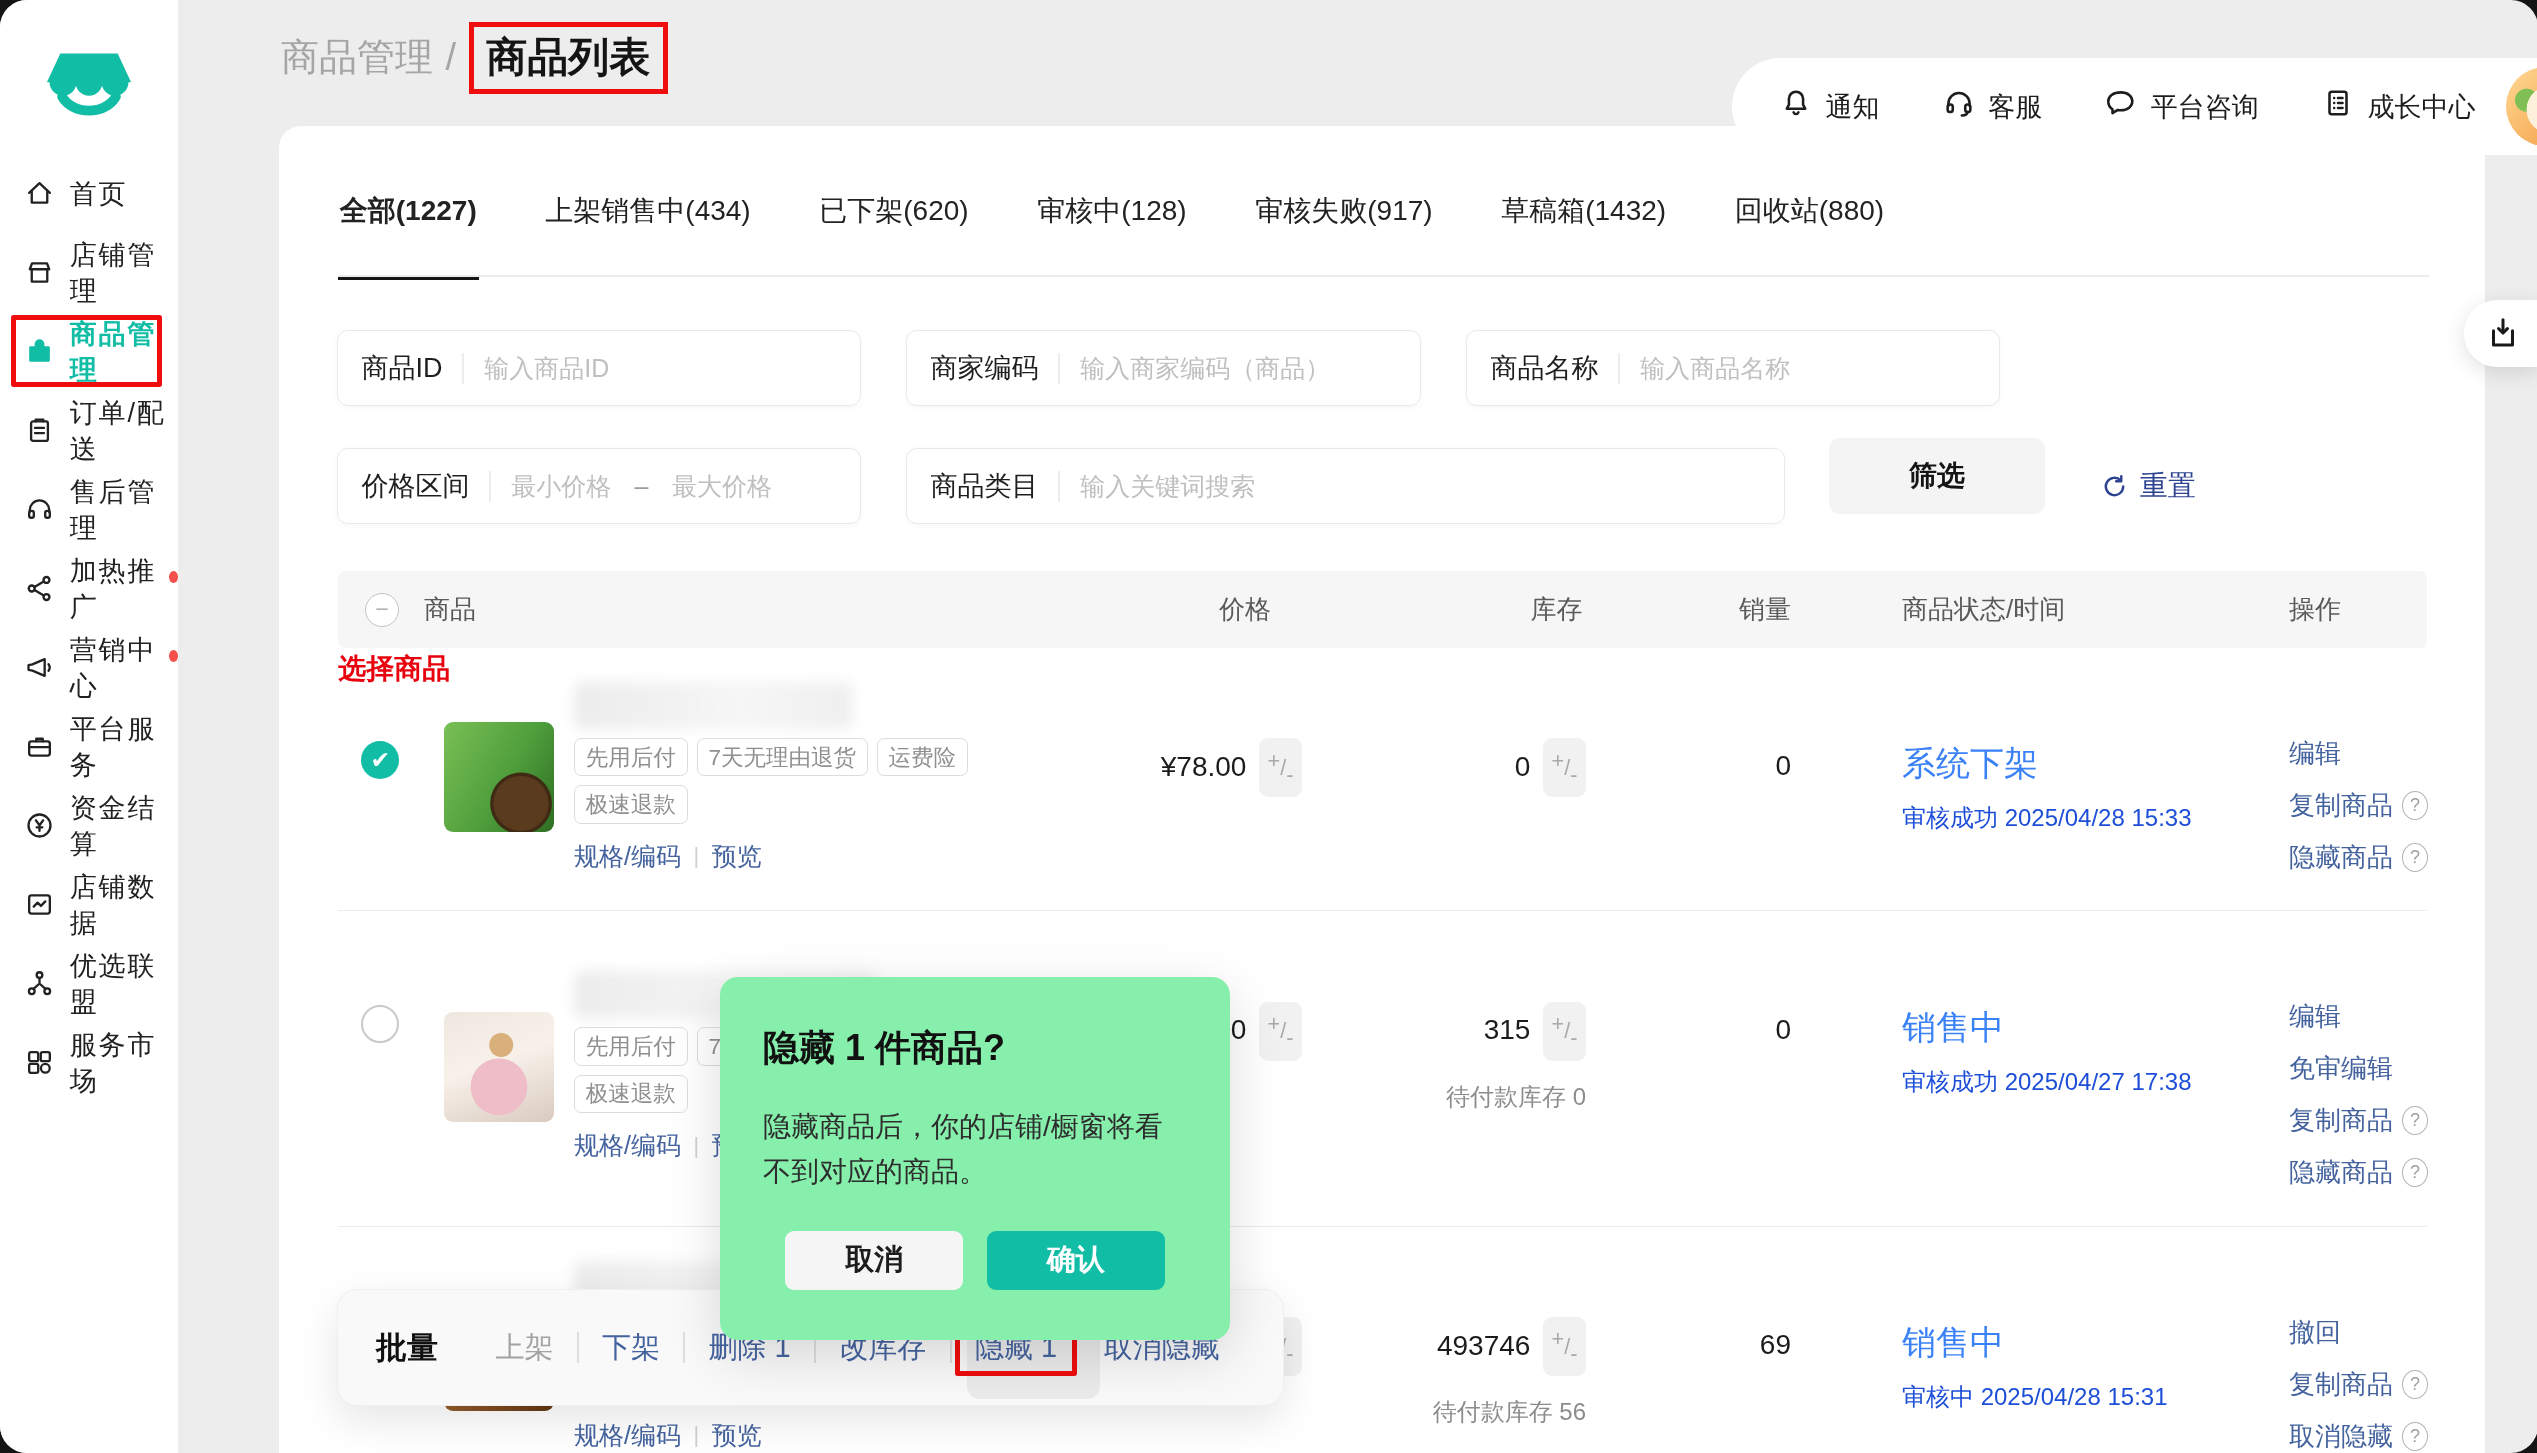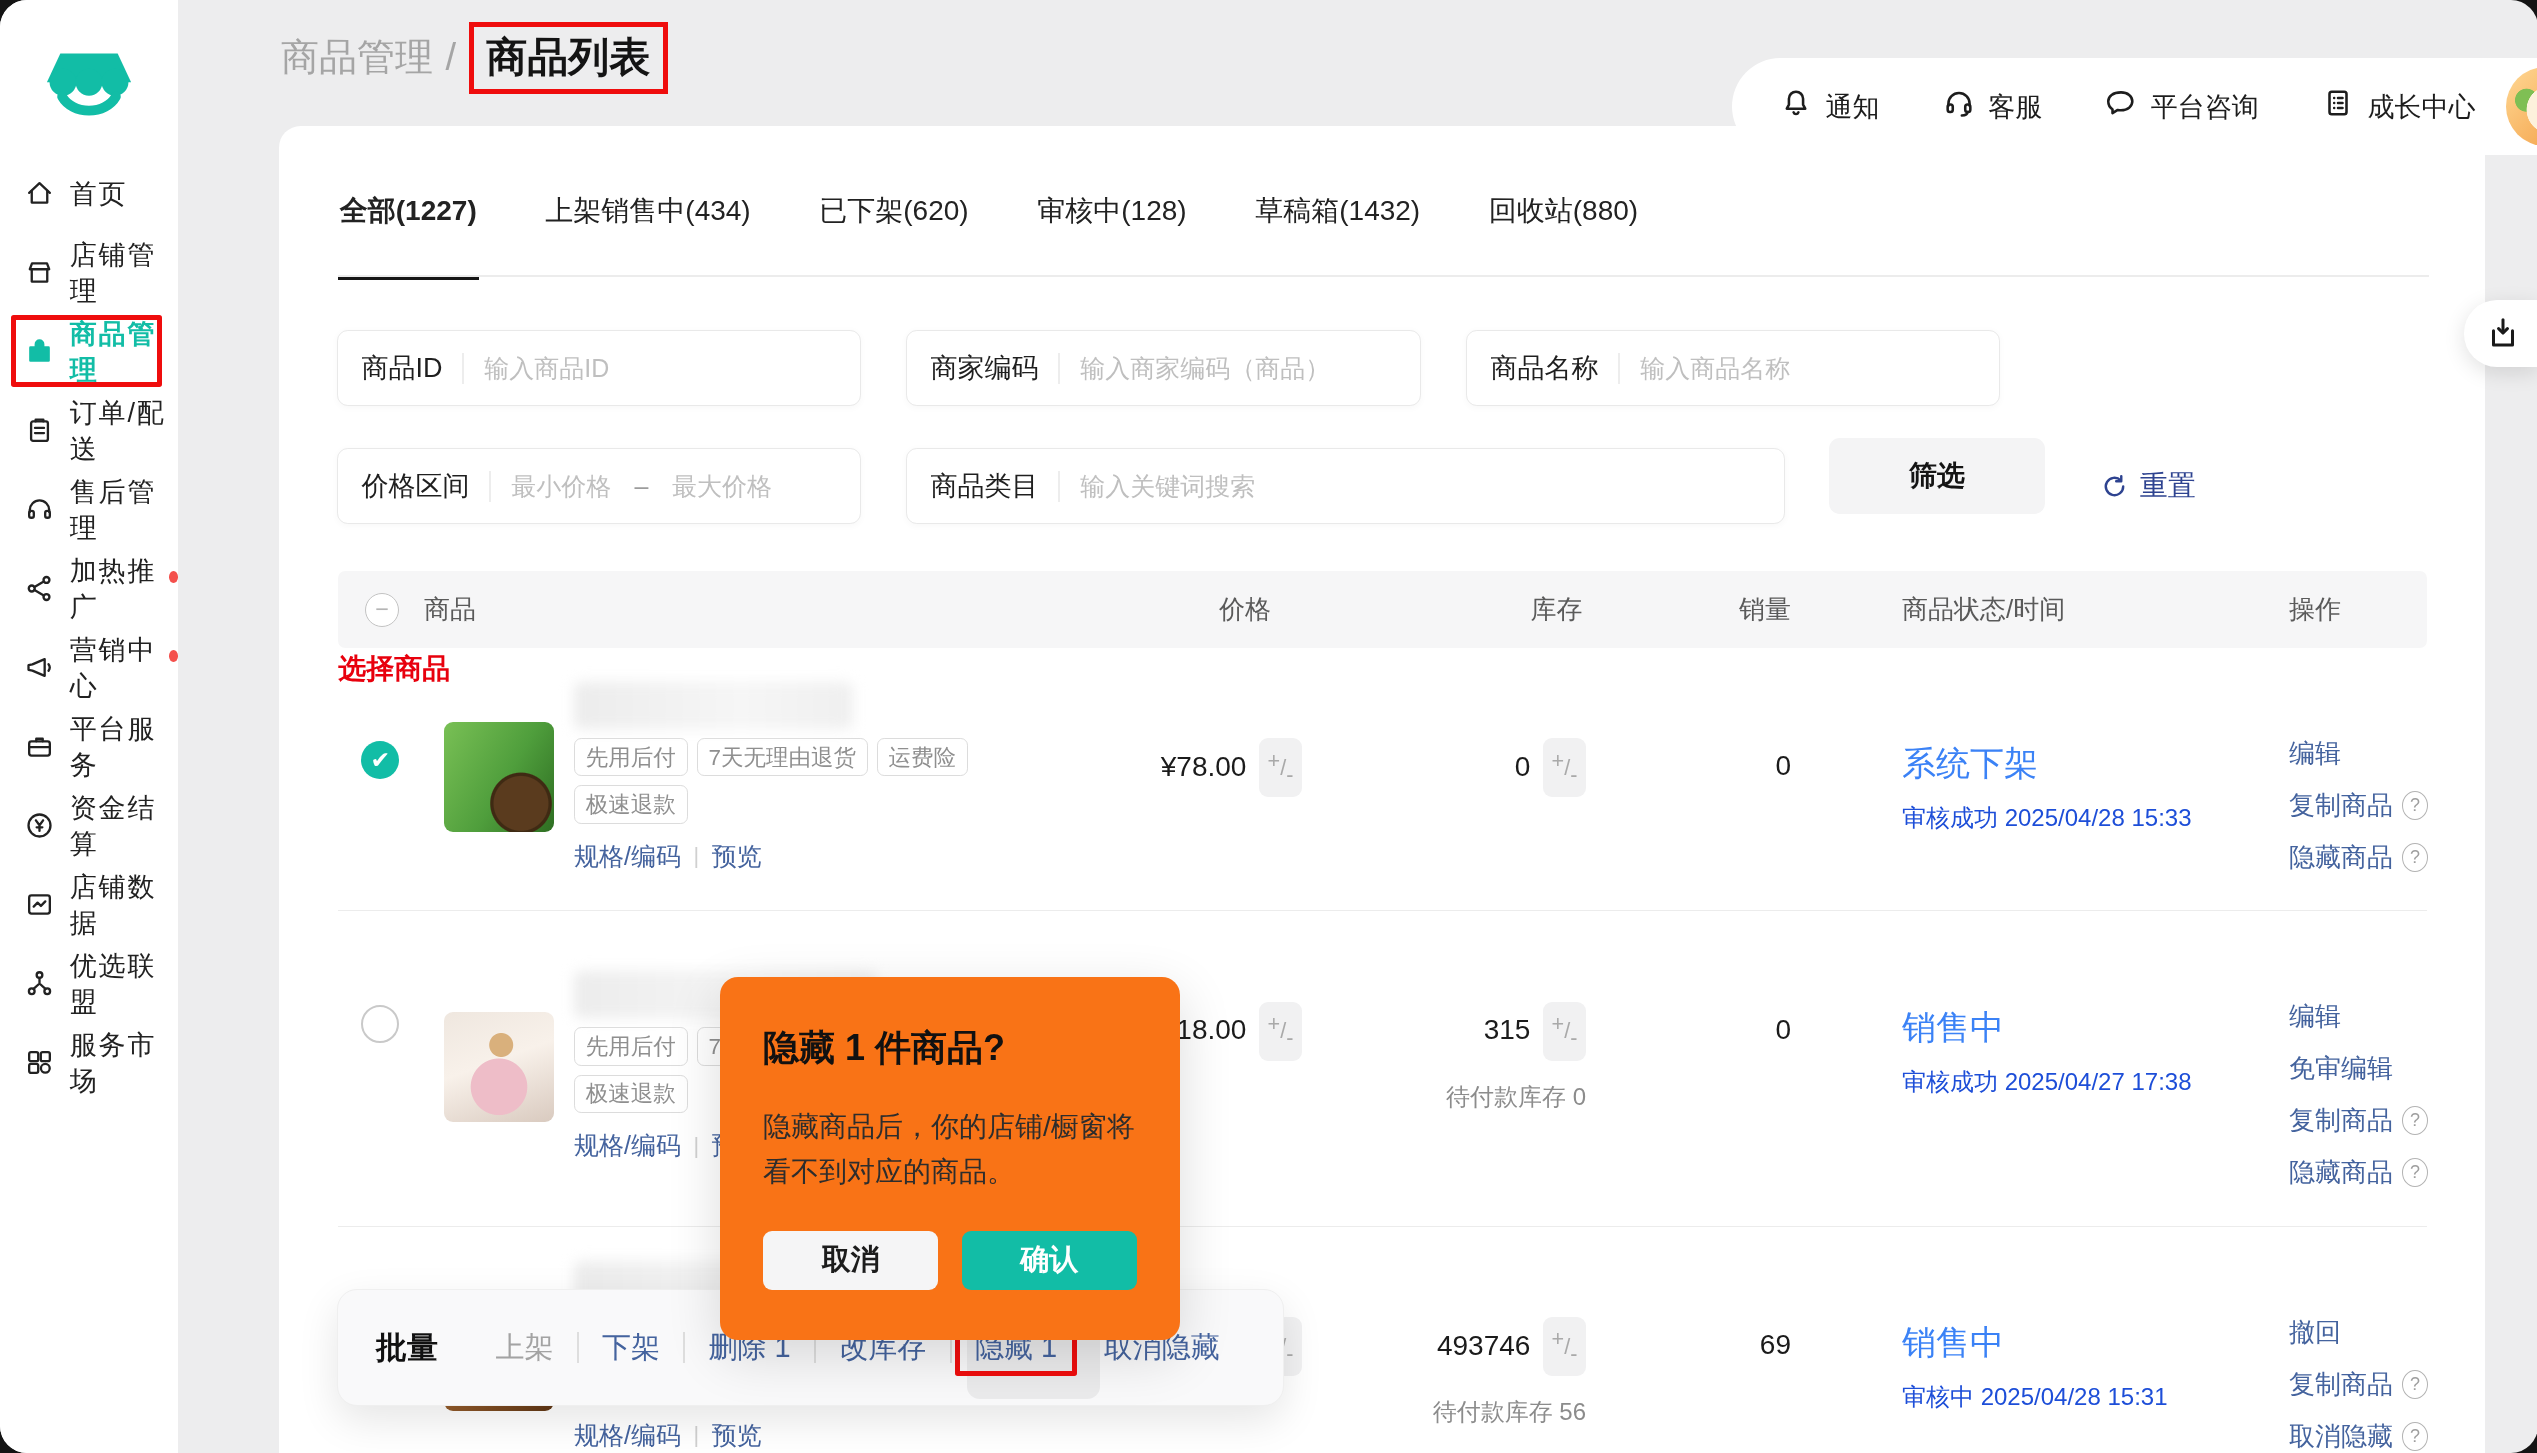--- a/index.html
+++ b/index.html
@@ -116,21 +116,21 @@
   .toolbar{position:absolute;left:337px;top:1289px;width:947px;height:117px;background:#f9f9fa;border:0.9px solid #efefef;border-radius:20px;box-shadow:0 14.4px 40px rgba(0,0,0,.10);display:flex;align-items:center;padding:0 0 0 38px;z-index:30;}
   .hide-hover{position:absolute;left:629px;top:32px;width:133px;height:77px;background:#ebebec;border-radius:12.6px;z-index:0;}
   .tb-item{position:relative;z-index:1;font-size:29px;white-space:nowrap;cursor:pointer;margin:0 23.4px;}
   .tb-title{font-size:31px;font-weight:bold;color:#111;margin:0 34px 0 0;}
   .tb-disabled{color:#a3a3a3;}
   .tb-link{color:#44639e;}
   .tb-sep{width:1.8px;height:31px;background:#dedede;z-index:1;}
   .tb-frame{left:-20px;top:-10.8px;width:122px;height:59px;}
 
   
-  .modal{position:absolute;left:720px;top:977px;width:460px;height:363px;background:#f97316;border-radius:18px;box-shadow:0 16px 54px rgba(0,0,0,.14);padding:47px 43px 0;z-index:40;}
+  .modal{position:absolute;left:720px;top:977px;width:510px;height:363px;background:#86efac;border-radius:18px;box-shadow:0 16px 54px rgba(0,0,0,.14);padding:47px 43px 0;z-index:40;}
   .m-title{font-size:36px;font-weight:bold;color:#111;}
   .m-body{font-size:28px;color:#2d2d2d;line-height:1.62;margin-top:31px;}
   .m-btns{display:flex;justify-content:center;gap:23.4px;margin-top:36px;}
   .m-btn{width:178px;height:59px;border:none;border-radius:9px;font-size:29px;font-weight:600;cursor:pointer;}
   .m-cancel{background:#f5f5f6;color:#1c1c1c;}
   .m-confirm{background:#12bda6;color:#fff;}
 
   
   .export-pill{position:absolute;left:2464px;top:300px;width:74px;height:67px;background:#fff;border-radius:33px 0 0 33px;box-shadow:0 5.4px 21.6px rgba(0,0,0,.12);display:flex;align-items:center;padding-left:20px;z-index:45;cursor:pointer;}
   .export-pill svg{width:38px;height:38px;color:#1a1a1a;}
@@ -316,20 +316,21 @@
       </div>
       <div class="avatar"></div>
     </div>
 
   <main class="card">
     <div class="tabs">
         <div class="tab active">全部(1227)</div>
         <div class="tab">上架销售中(434)</div>
         <div class="tab">已下架(620)</div>
         <div class="tab">审核中(128)</div>
+        <div class="tab">审核失败(917)</div>
         <div class="tab">草稿箱(1432)</div>
         <div class="tab">回收站(880)</div>
       </div>
     <div class="tabs-track"></div>
 
     <div class="fbox f1">
       <span class="flabel">商品ID</span>
       <span class="fsep"></span>
       <span class="fph">输入商品ID</span>
     </div>

